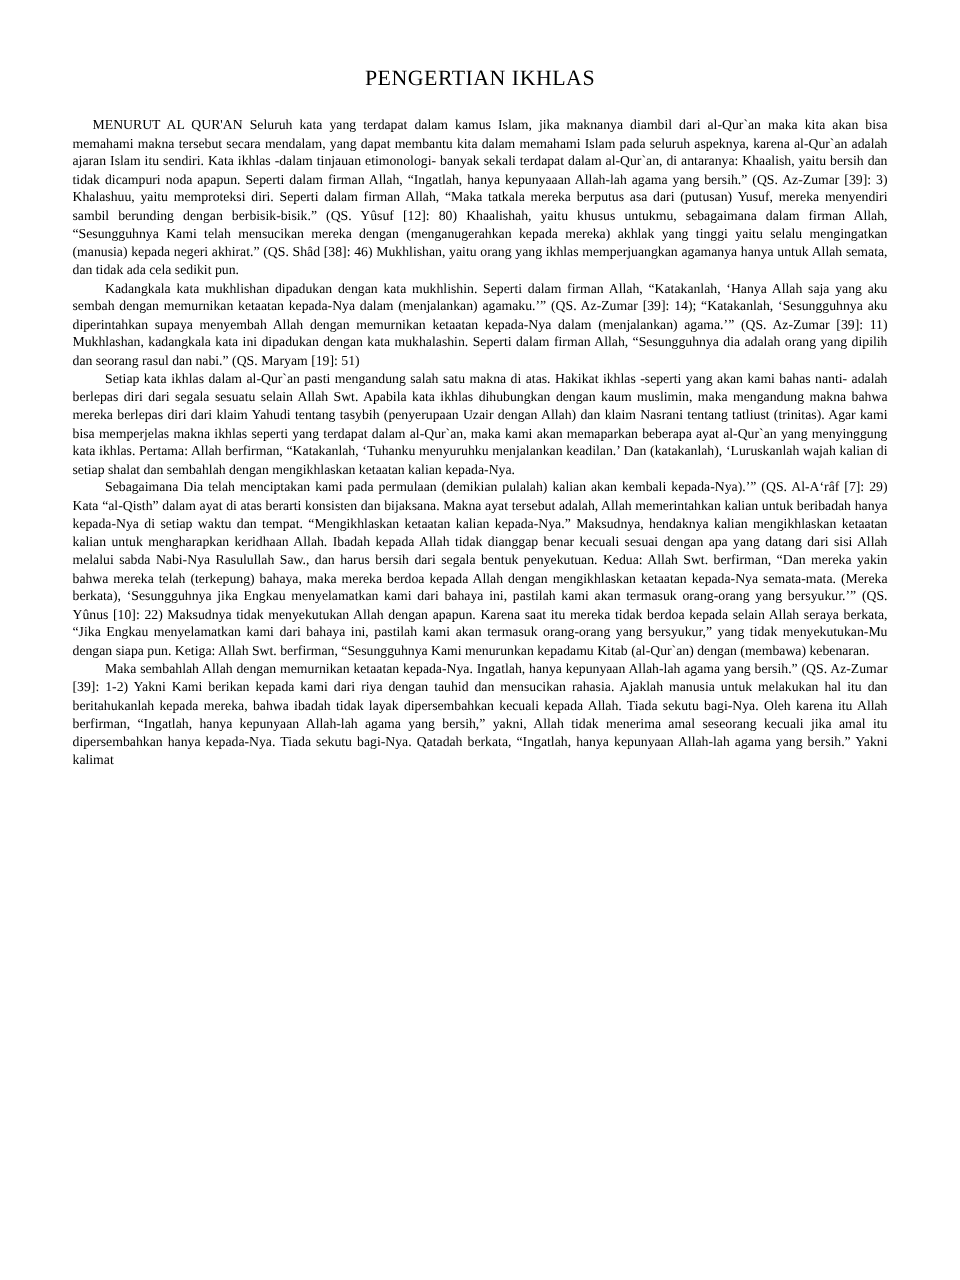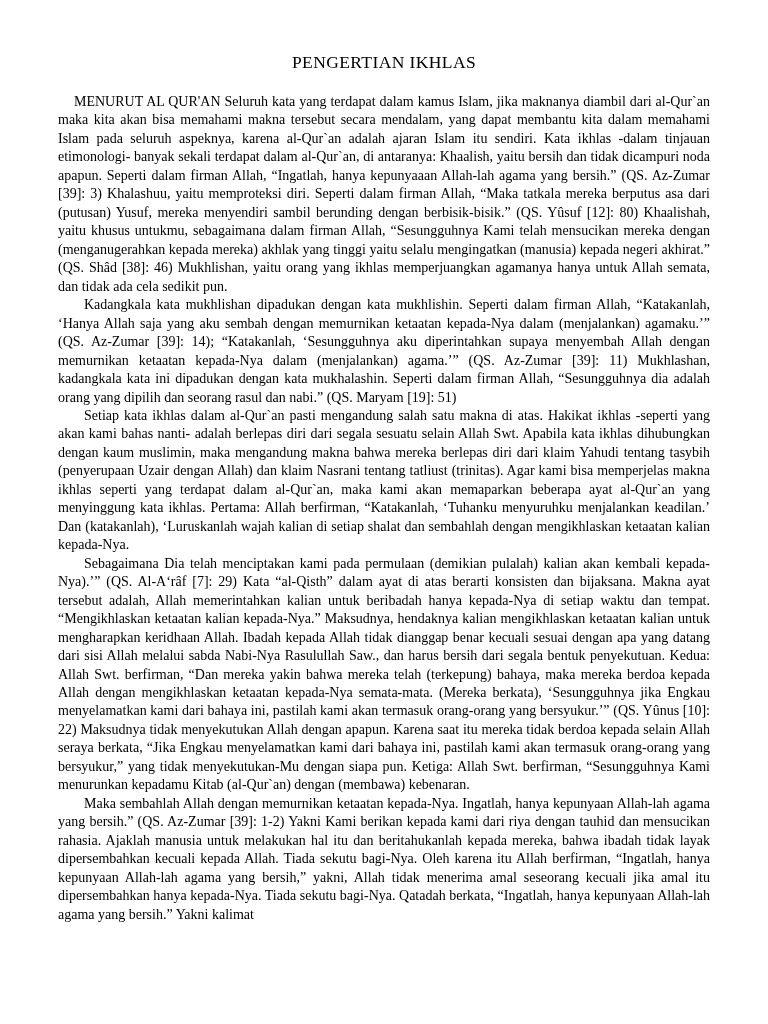--- a/index.html
+++ b/index.html
@@ -24,21 +24,21 @@
   .doc-title {
     text-align: center;
     font-size: 17.5px;
     letter-spacing: 0.4px;
     margin: 0 0 20px 0;
     font-weight: normal;
     font-family: "Liberation Serif", serif;
   }
   .body-text p {
     margin: 0;
-    font-size: 14px;
+    font-size: 11px;
     line-height: 1.32;
     text-align: justify;
     text-justify: inter-word;
     text-indent: 26px;
     font-family: "Liberation Serif", serif;
     hyphens: none;
   }
   .body-text p.first {
     text-indent: 16px;
   }

